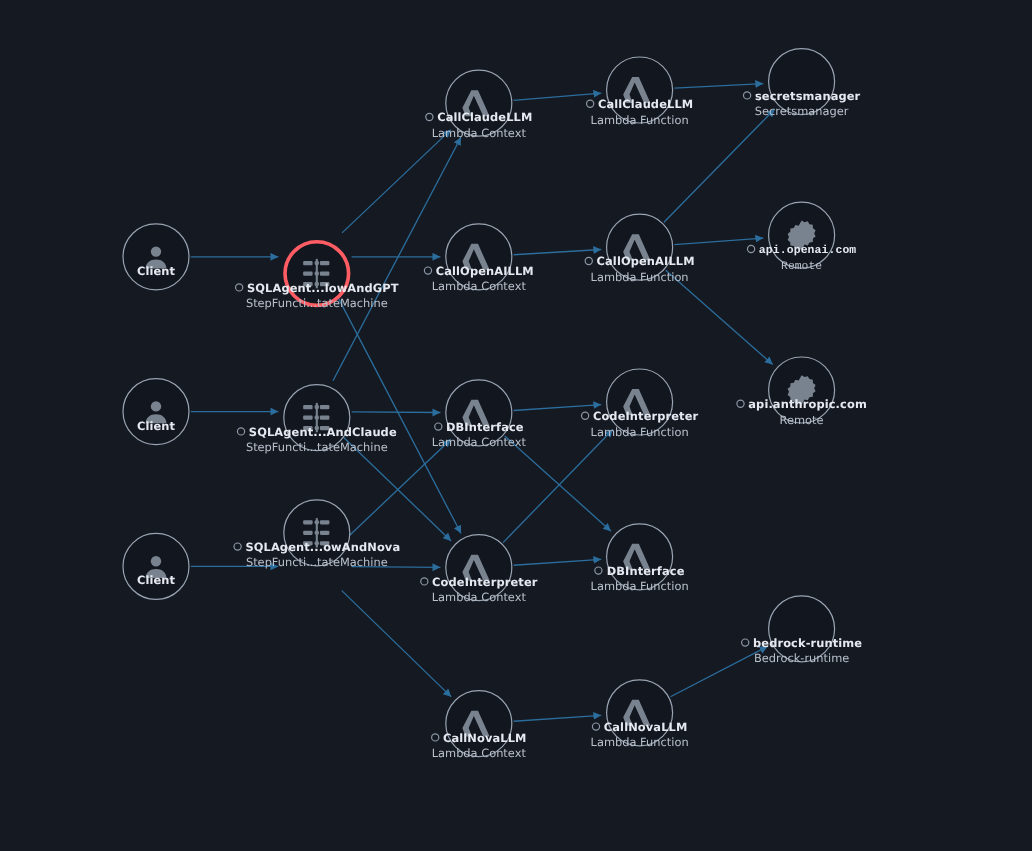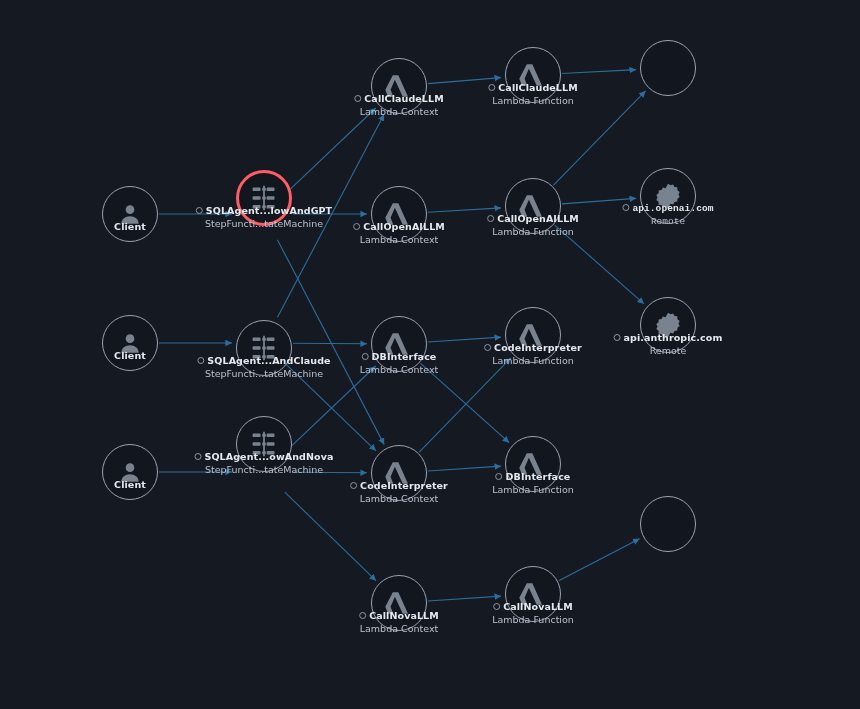--- a/index.html
+++ b/index.html
@@ -107,21 +107,21 @@
         <div class="circ">
           <svg class="ico" width="26" height="26" viewBox="0 0 24 24">
             <circle cx="12" cy="8" r="4"></circle>
             <path d="M4 21c0-4.4 3.6-7 8-7s8 2.6 8 7z"></path>
           </svg>
         </div>
         <div class="labels">
           <div class="name">Client</div>
         </div>
       </div>
-      <div class="node sel" style="left: 264px; top: 198px;">
+      <div class="node sel" style="left: 264px; top: 228px;">
         <div class="circ">
           <svg class="ico" width="28" height="28" viewBox="0 0 32 32">
             <rect x="3" y="4" width="9" height="4" rx="1"></rect>
             <rect x="19" y="4" width="9" height="4" rx="1"></rect>
             <rect x="3" y="14" width="9" height="4" rx="1"></rect>
             <rect x="19" y="14" width="9" height="4" rx="1"></rect>
             <rect x="3" y="24" width="9" height="4" rx="1"></rect>
             <rect x="19" y="24" width="9" height="4" rx="1"></rect>
             <rect x="15" y="2" width="2" height="28"></rect>
             <circle cx="16" cy="6" r="2.2"></circle>
@@ -279,20 +279,24 @@
             <path d="M9.4 4.5h5.9l10.3 23h-5.6L11.6 9.3 7.0 20.0 9.9 27.5H4.3L1.4 20.0z"></path>
           </svg>
         </div>
         <div class="labels">
           <div class="name"><span class="dot"></span>CallNovaLLM</div>
           <div class="sub">Lambda Function</div>
         </div>
       </div>
       <div class="node" style="left: 668px; top: 68px;">
         <div class="circ"></div>
+        <div class="labels">
+          <div class="name"><span class="dot"></span>secretsmanager</div>
+          <div class="sub">Secretsmanager</div>
+        </div>
       </div>
       <div class="node" style="left: 668px; top: 196px; font-family: Liberation Mono, monospace;">
         <div class="circ">
           <svg class="ico" width="28" height="28" viewBox="0 0 24 24">
             <path d="M12 1.5l2.1 1.2 2.3-.6 1.2 2.1 2.4.4.1 2.4 1.9 1.5-1 2.2 1 2.2-1.9 1.5-.1 2.4-2.4.4-1.2 2.1-2.3-.6L12 22.5l-2.1-1.2-2.3.6-1.2-2.1-2.4-.4-.1-2.4L2 15.5l1-2.2-1-2.2 1.9-1.5.1-2.4 2.4-.4 1.2-2.1 2.3.6z"></path>
             <circle cx="12" cy="12" r="3.6" fill="#12161f"></circle>
           </svg>
         </div>
         <div class="labels">
           <div class="name"><span class="dot"></span>api.openai.com</div>
@@ -306,15 +310,19 @@
             <circle cx="12" cy="12" r="3.6" fill="#12161f"></circle>
           </svg>
         </div>
         <div class="labels">
           <div class="name"><span class="dot"></span>api.anthropic.com</div>
           <div class="sub">Remote</div>
         </div>
       </div>
       <div class="node" style="left: 668px; top: 524px;">
         <div class="circ"></div>
+        <div class="labels">
+          <div class="name"><span class="dot"></span>bedrock-runtime</div>
+          <div class="sub">Bedrock-runtime</div>
+        </div>
       </div>
     </div>
 </div>
 
 </body></html>

